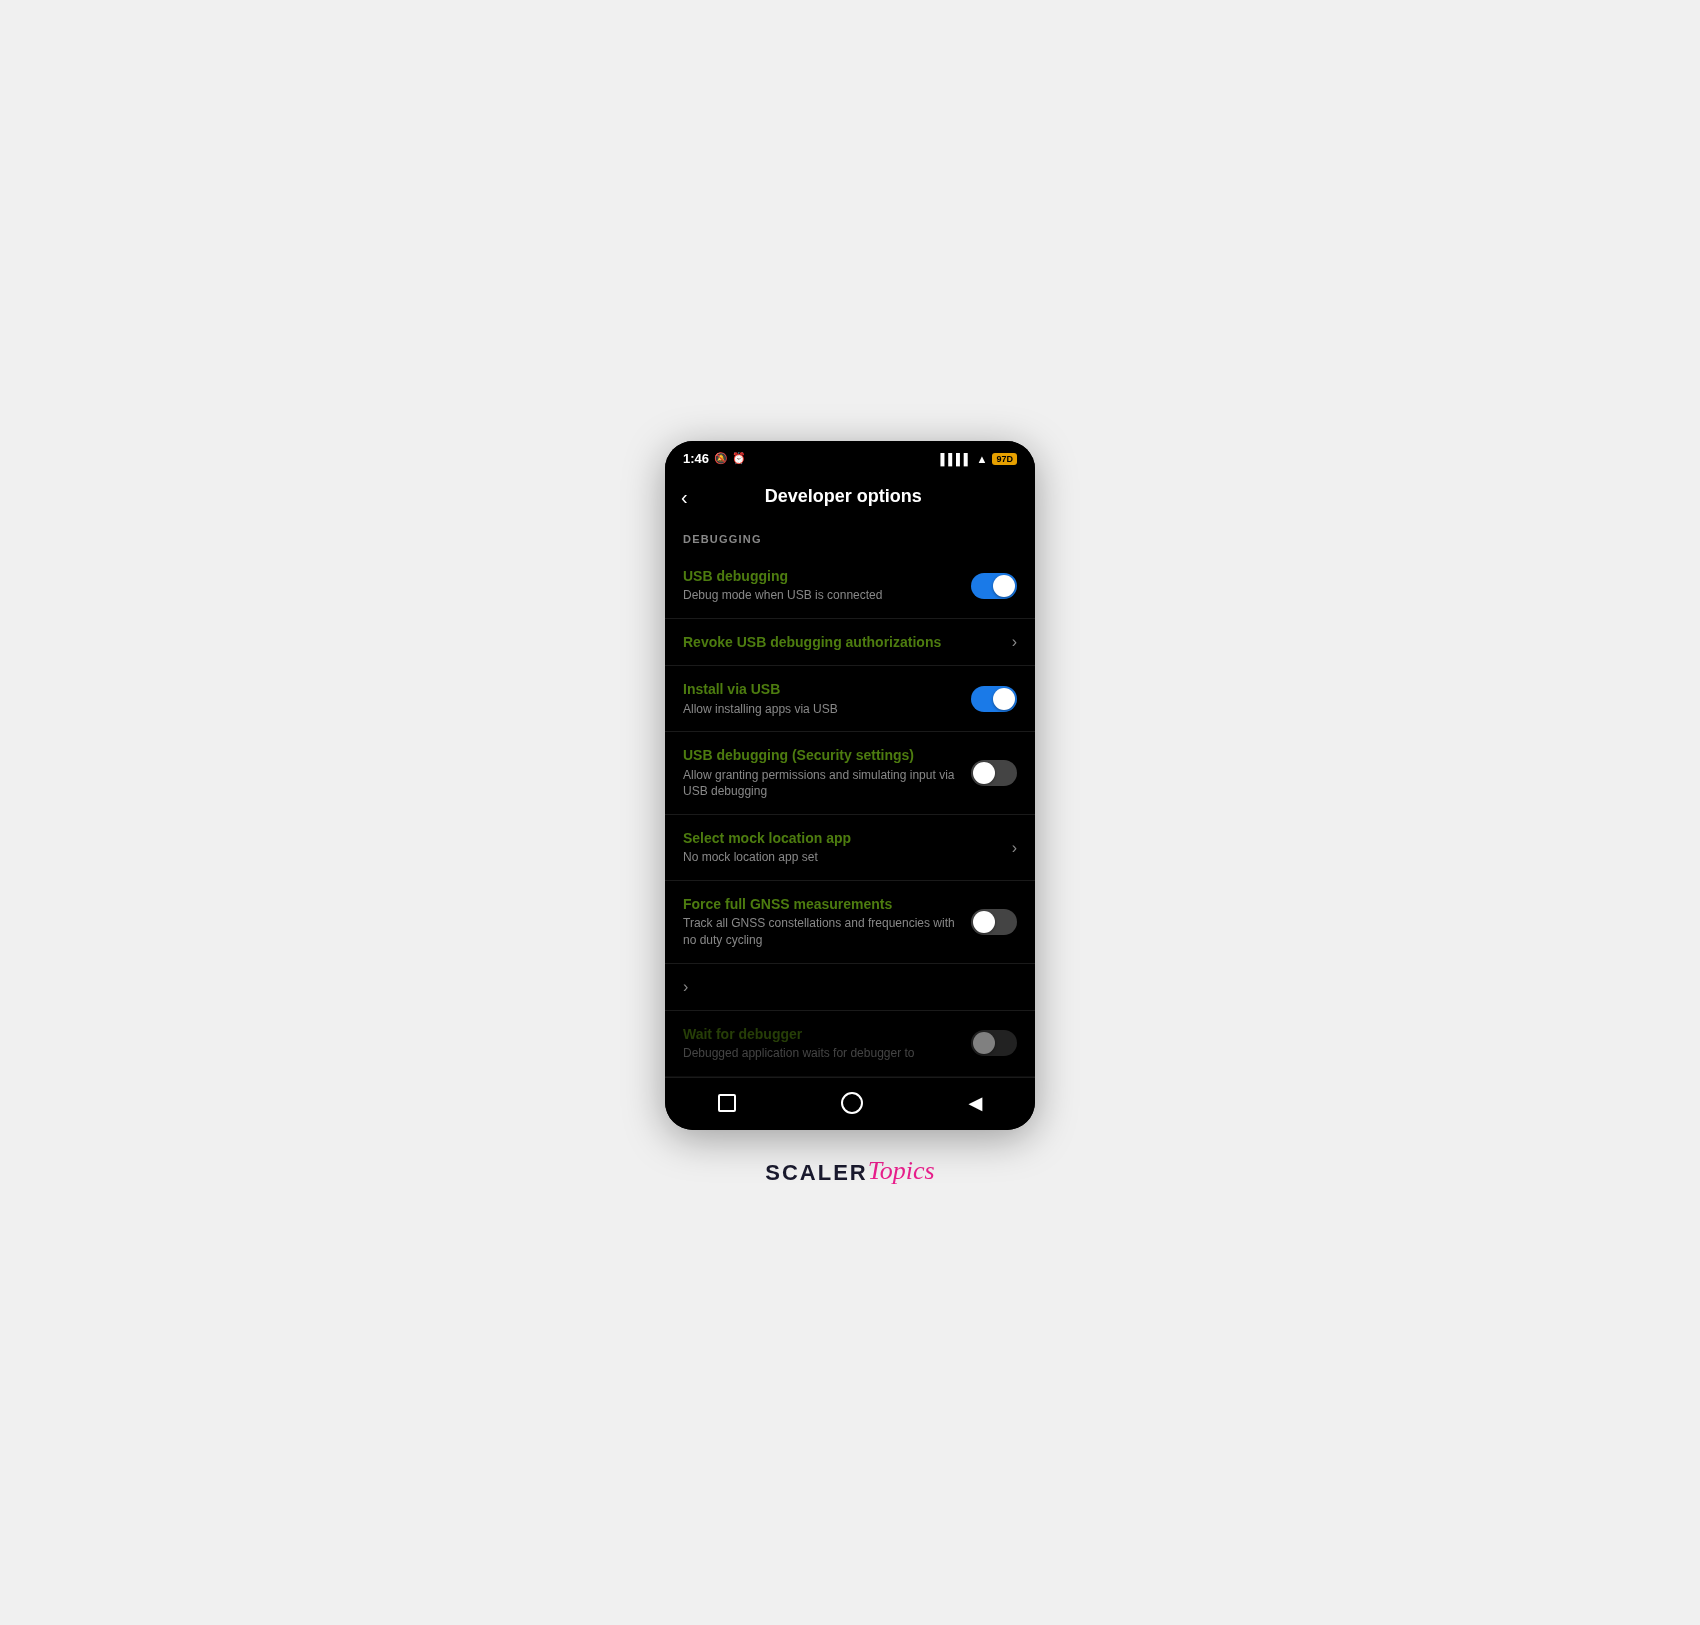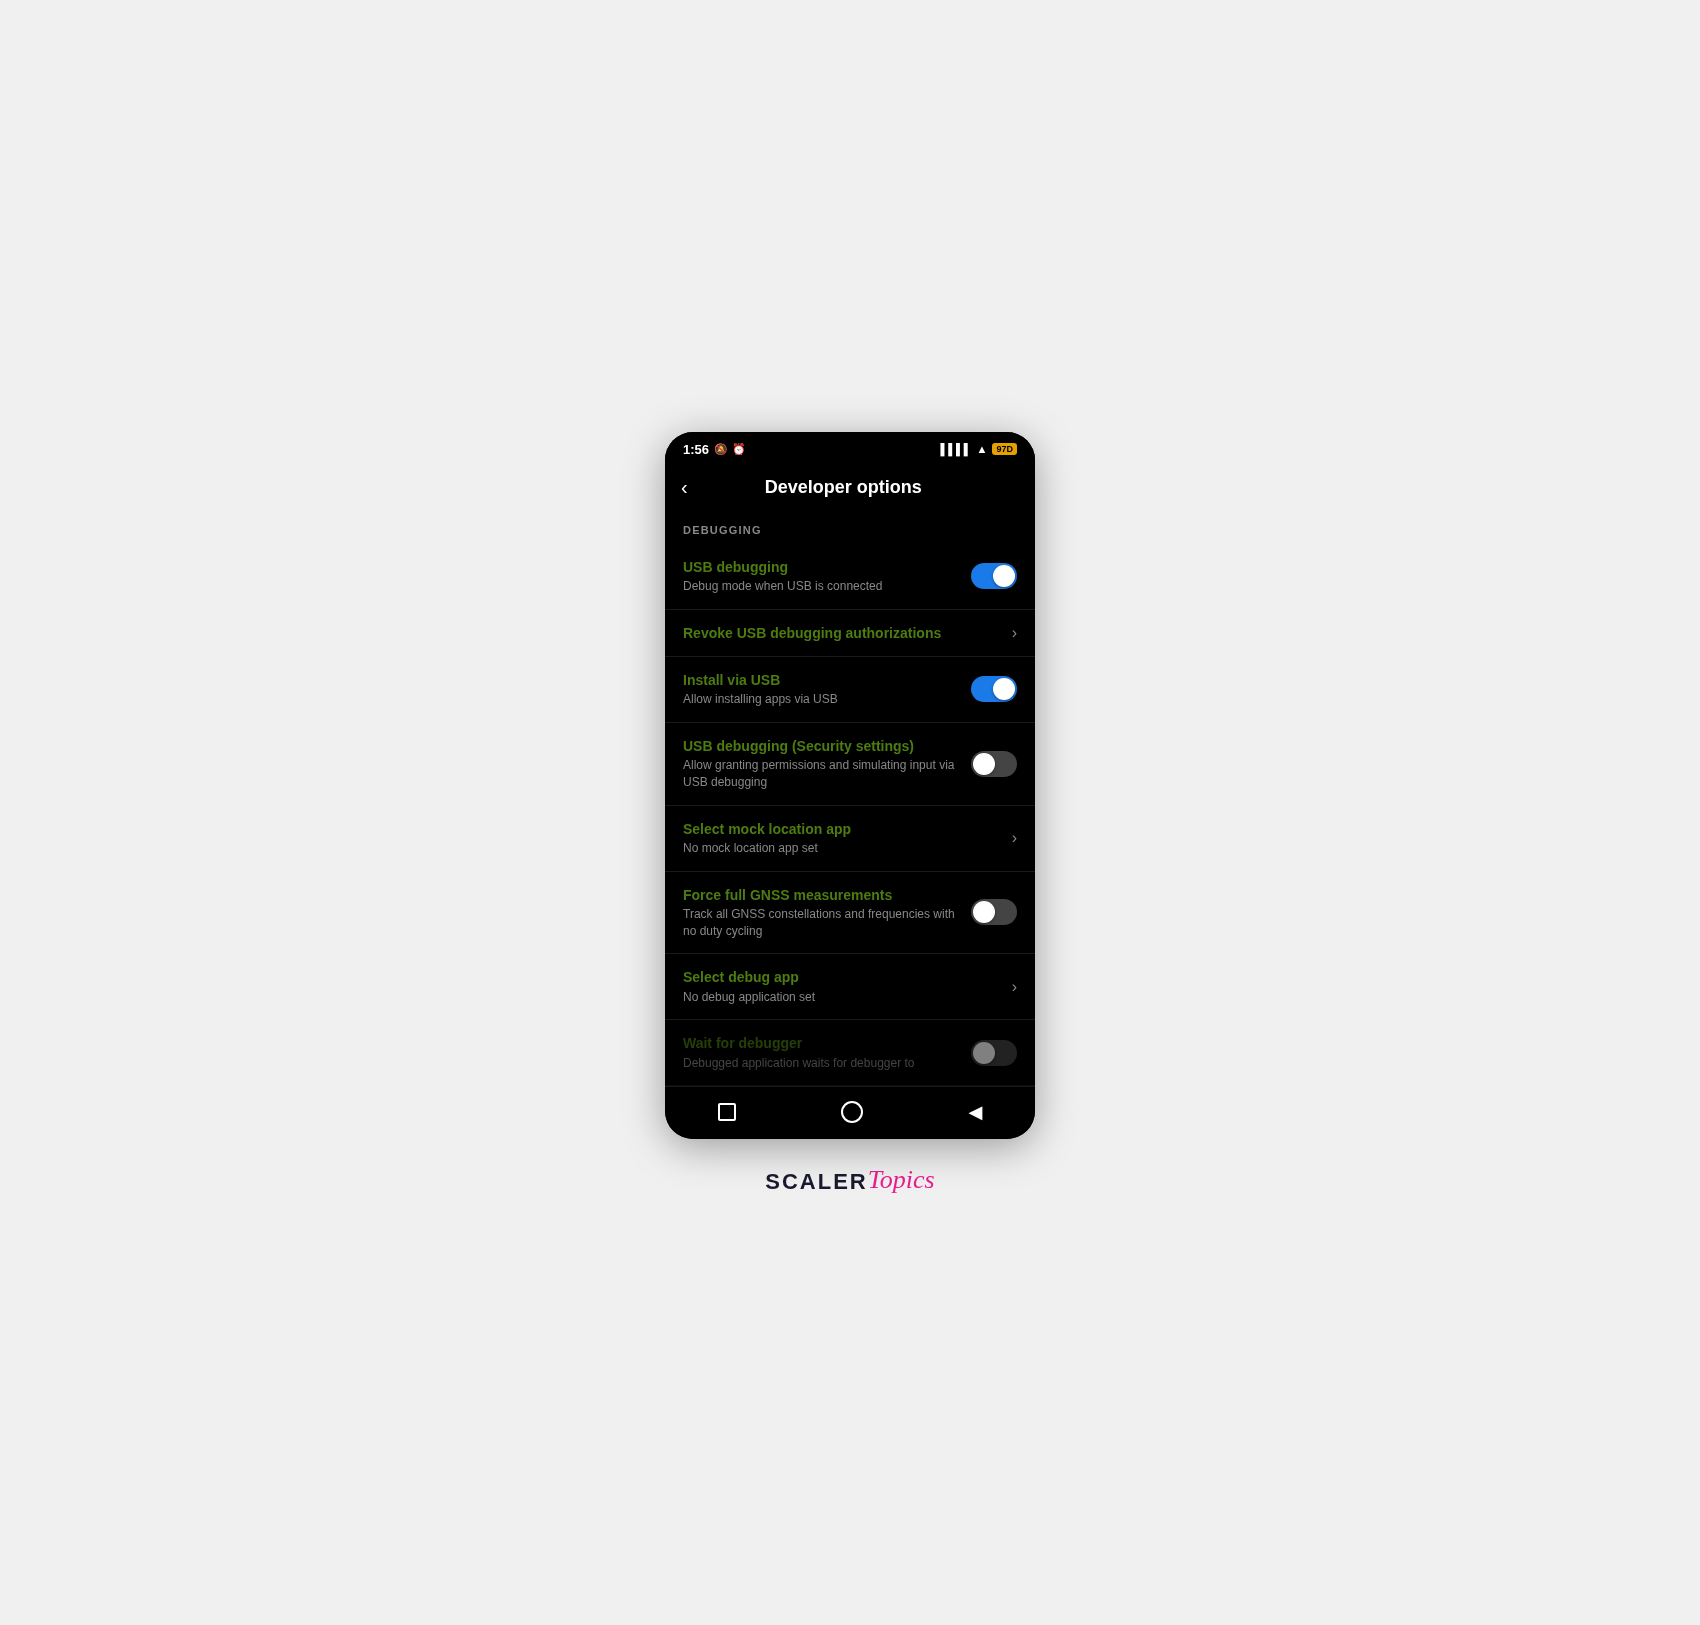--- a/index.html
+++ b/index.html
@@ -222,21 +222,21 @@
     }
   </style>
 </head>
 <body>
 
 <div class="phone-wrapper">
   <div class="phone">
 
     <div class="status-bar">
       <div class="status-left">
-        <span class="status-time">1:56</span>
+        <span class="status-time">1:46</span>
         <span class="status-icon">🔕</span>
         <span class="status-icon">⏰</span>
       </div>
       <div class="status-icons">
         <span class="status-icon">▌▌▌▌</span>
         <span class="status-icon">▲</span>
         <span class="battery-badge">97D</span>
       </div>
     </div>
 
@@ -275,21 +275,20 @@
             <div class="setting-text"><span class="setting-title">Select mock location app</span><div class="setting-sub">No mock location app set</div></div>
             <span class="chevron">›</span>
           </div>
           <div class="setting-row">
             <div class="setting-text"><span class="setting-title">Force full GNSS measurements</span><div class="setting-sub">Track all GNSS constellations and frequencies with no duty cycling</div></div>
             <div class="toggle off">
               <div class="toggle-thumb"></div>
             </div>
           </div>
           <div class="setting-row">
-            <div class="setting-text"><span class="setting-title">Select debug app</span><div class="setting-sub">No debug application set</div></div>
             <span class="chevron">›</span>
           </div>
           <div class="setting-row" style="opacity: 0.5;">
             <div class="setting-text"><span class="setting-title">Wait for debugger</span><div class="setting-sub">Debugged application waits for debugger to</div></div>
             <div class="toggle off">
               <div class="toggle-thumb"></div>
             </div>
           </div>
         </div>
     </div>

